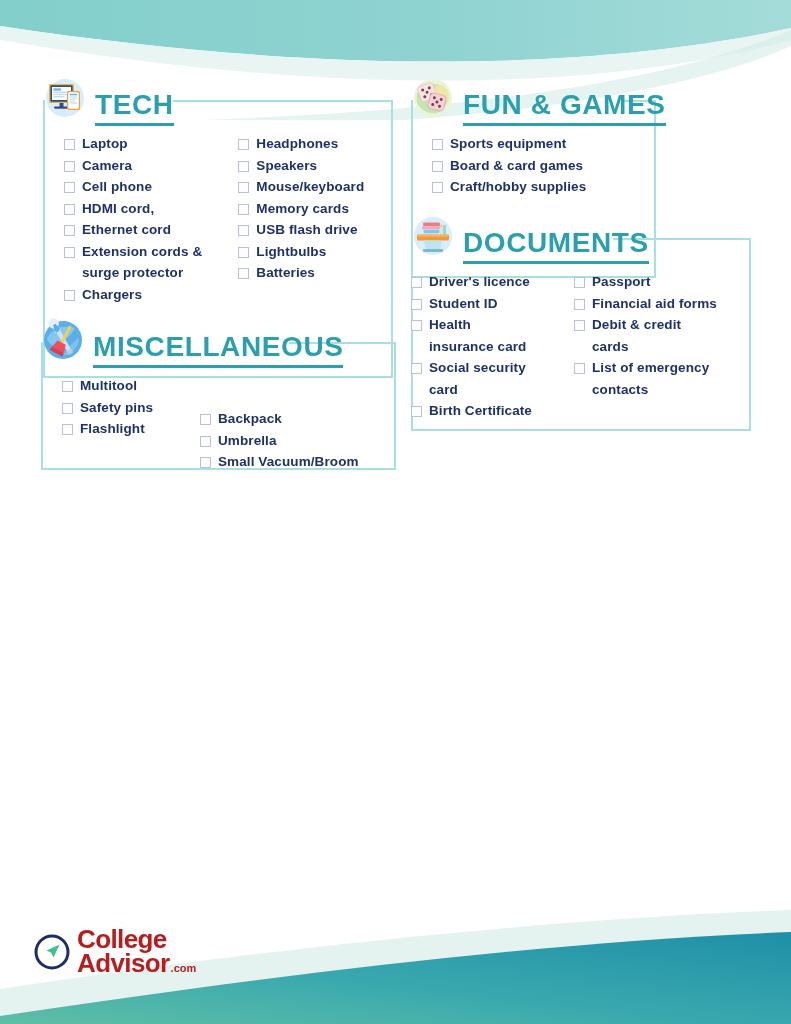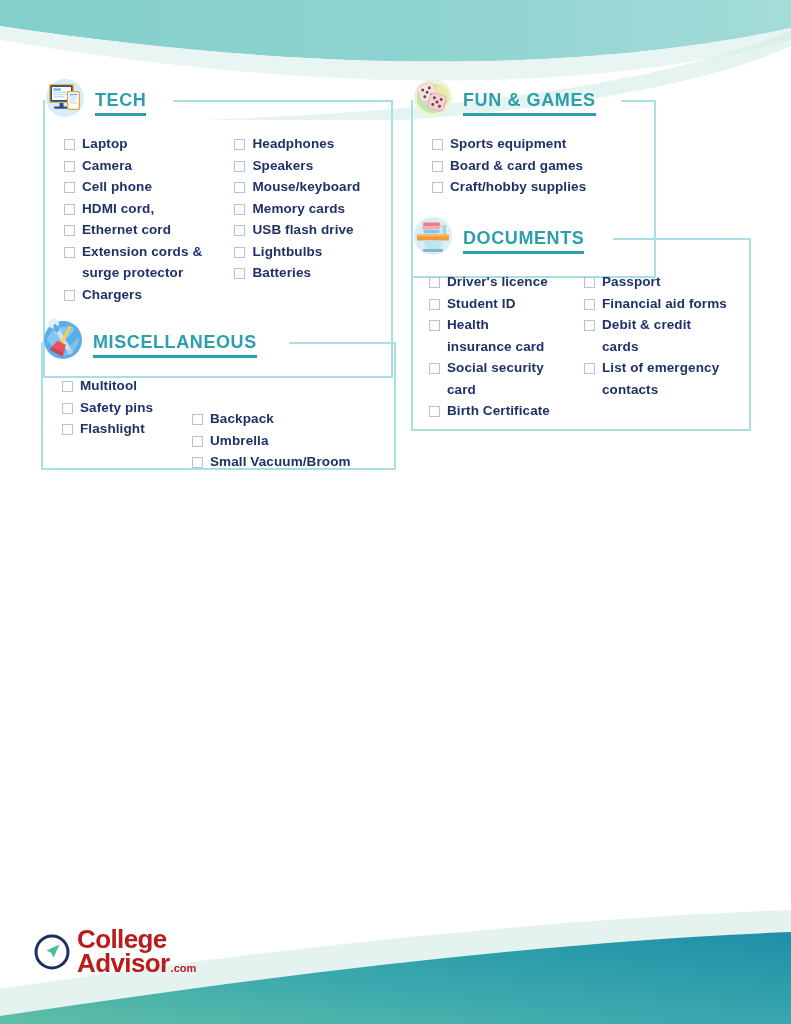--- a/index.html
+++ b/index.html
@@ -55,21 +55,21 @@
     width: 44px;
     height: 44px;
     flex: 0 0 44px;
     margin-right: 8px;
     position: relative;
     top: -2px;
   }
   .sec-icon svg { display: block; width: 44px; height: 44px; }
 
   .sec-title {
-    font-size: 18px;
+    font-size: 28px;
     font-weight: 700;
     letter-spacing: .6px;
     color: #2a9fad;
     white-space: nowrap;
     line-height: 1;
     padding-top: 11px;
     padding-bottom: 4px;
     border-bottom: 3px solid #2a9fad;
     align-self: flex-start;
     margin-top: 2px;
@@ -80,21 +80,21 @@
     position: absolute;
     border: 2px solid #a8e0e2;
     box-sizing: border-box;
     z-index: 1;
   }
 
   .sec-list {
     position: relative;
     z-index: 3;
     display: flex;
-    gap: 0;
+    gap: 8px;
   }
   .col { display: flex; flex-direction: column; }
 
   .item {
     display: flex;
     align-items: flex-start;
     margin-bottom: 3px;
     line-height: 18.5px;
   }
   .item .box {
@@ -331,21 +331,21 @@
           <path d="M30.5 9 L31.5 13 L29.5 13 Z" fill="#f0c75e"></path>
           <rect x="6" y="20.5" width="32" height="6" rx="1.5" fill="#f09a3c"></rect>
           <rect x="6" y="20.5" width="32" height="2" rx="1" fill="#f7b867"></rect>
           <path d="M13 26.5 L31 26.5 L29 36 L15 36 Z" fill="#bfe3ef"></path>
           <rect x="12" y="35" width="20" height="3" rx="1.2" fill="#7fb7cc"></rect>
         </svg>
       </span>
       <span class="sec-title">DOCUMENTS</span>
     </div>
 
-    <div class="sec-list" style="margin-top:13px; padding-left:18px;">
+    <div class="sec-list" style="margin-top:13px; ">
       <div class="col" style="width:155px;">
         <div class="item">
           <span class="box"></span>
           <span class="lab">Driver's licence</span>
         </div>
         <div class="item">
           <span class="box"></span>
           <span class="lab">Student ID</span>
         </div>
         <div class="item">

